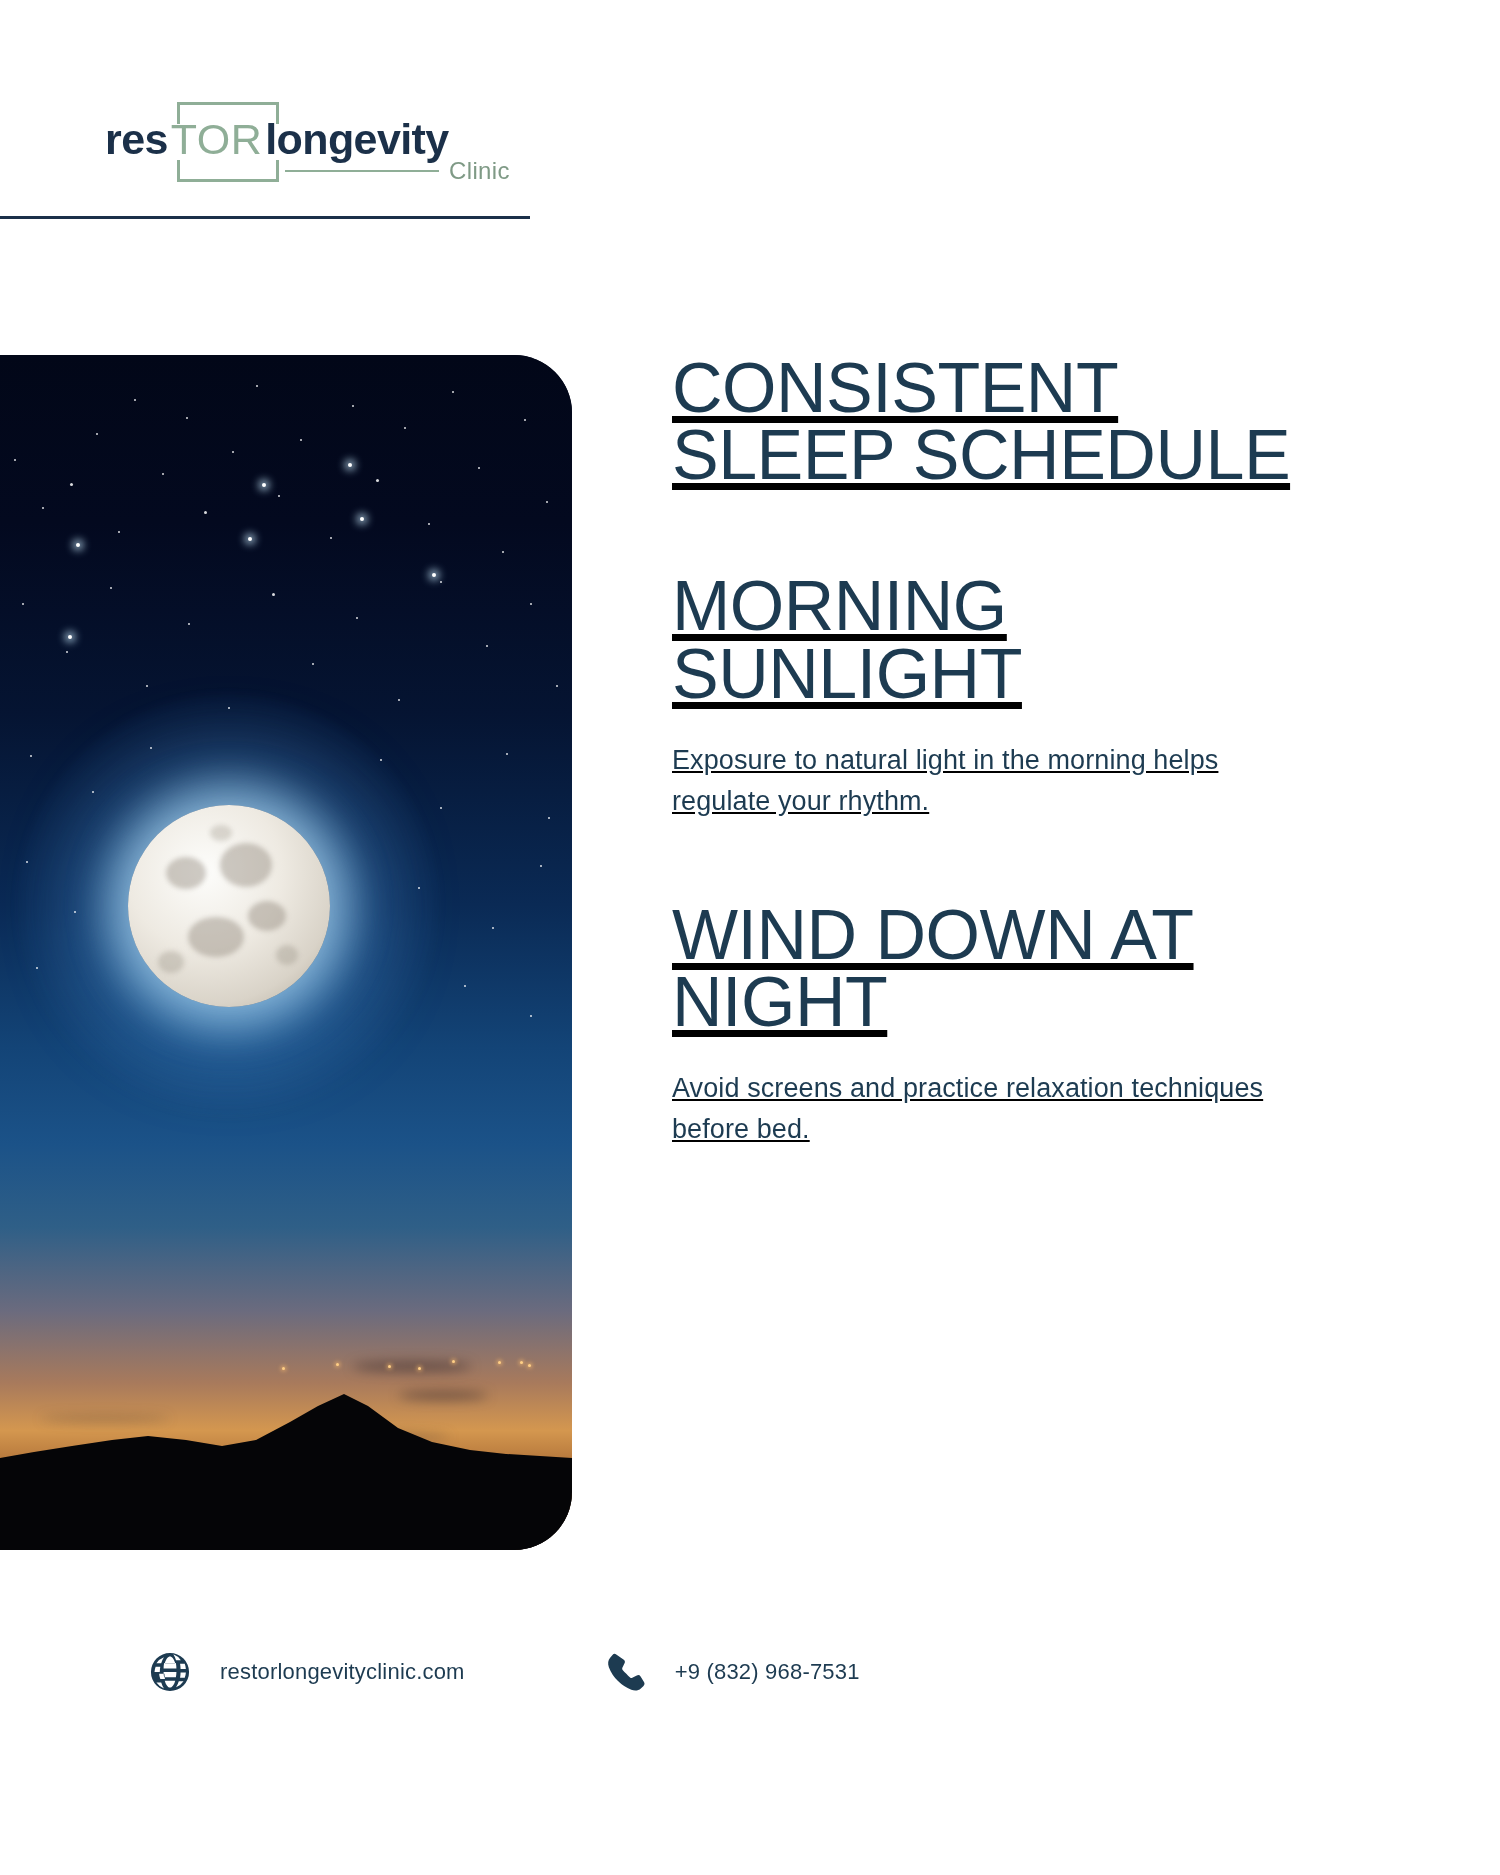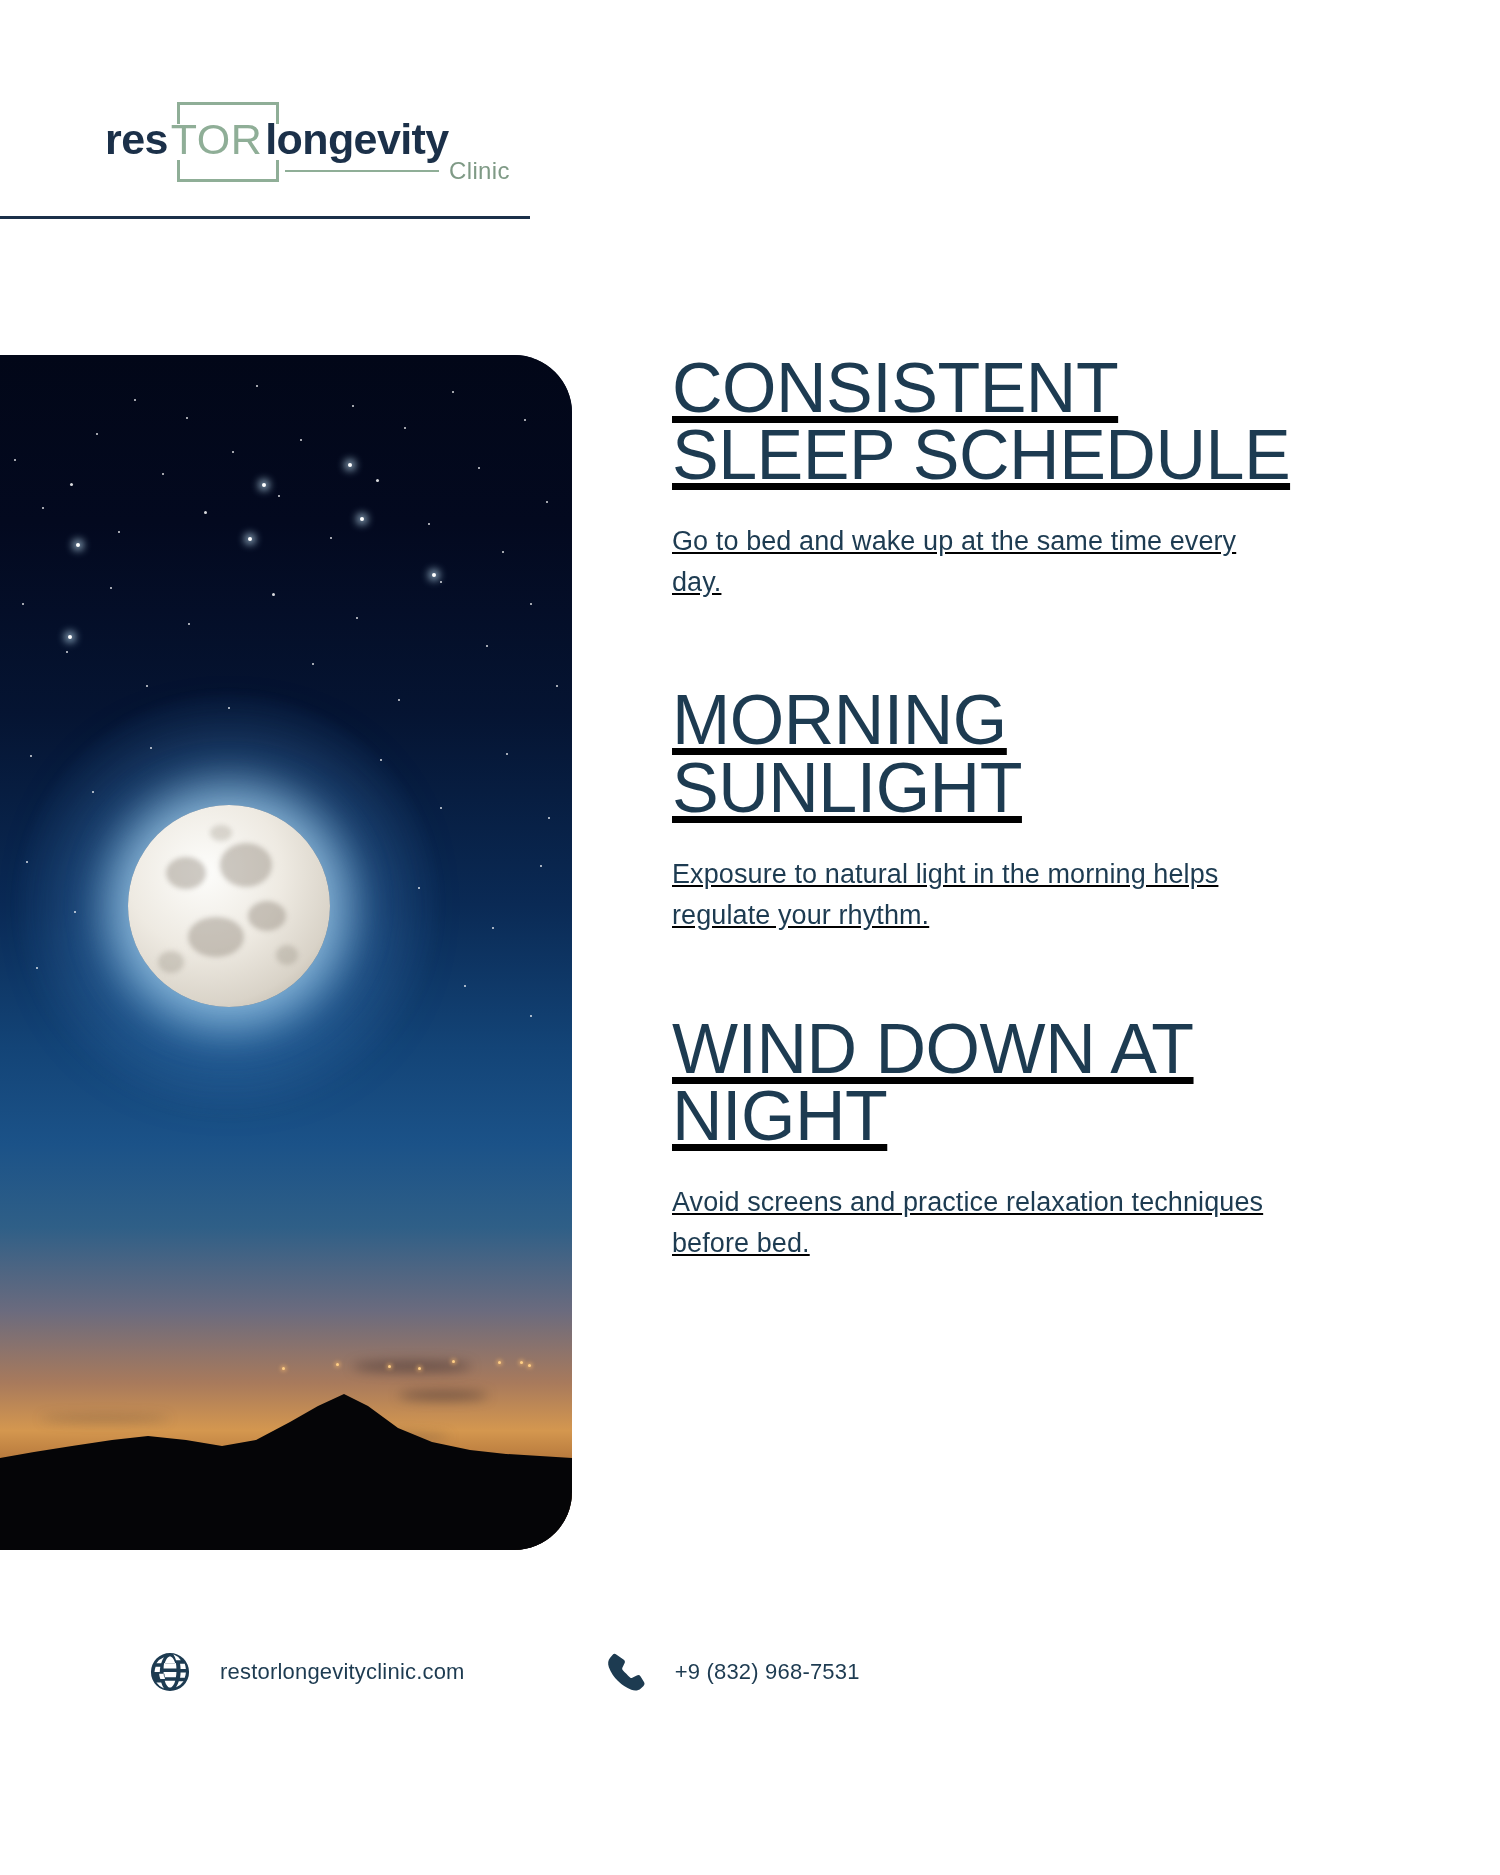--- a/index.html
+++ b/index.html
@@ -341,21 +341,20 @@
       <i style="left:498px; top:1006px;"></i>
       <i style="left:520px; top:1006px;"></i>
       <i style="left:528px; top:1009px;"></i>
     </div>
   </div>
 
   <div class="content">
 
     <div class="section">
       <div class="sec-title">CONSISTENT SLEEP SCHEDULE</div>
-      <div class="sec-body">Go to bed and wake up at the same time every day.</div>
     </div>
 
     <div class="gap-1"></div>
 
     <div class="section">
       <div class="sec-title">MORNING SUNLIGHT</div>
       <div class="sec-body">Exposure to natural light in the morning helps regulate your rhythm.</div>
     </div>
 
     <div class="gap-2"></div>

